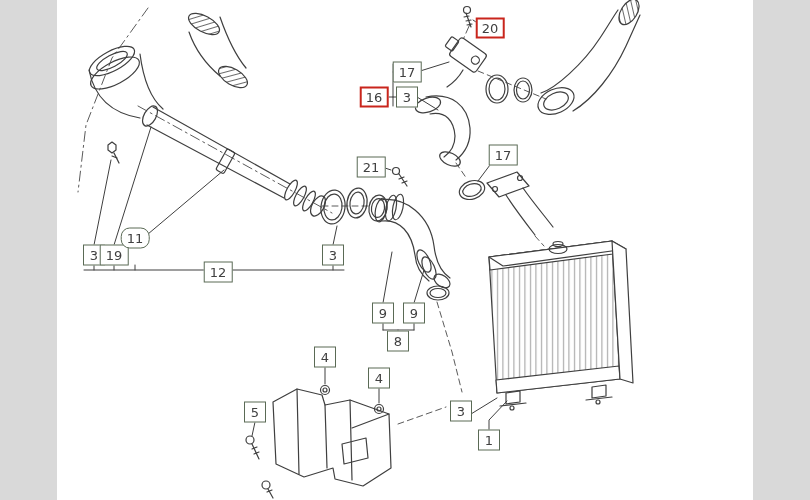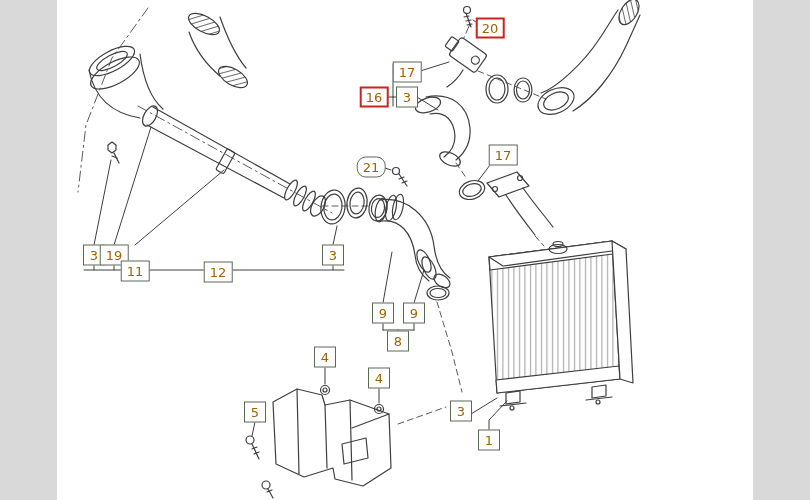--- a/index.html
+++ b/index.html
@@ -18,21 +18,21 @@
   #art .finline { stroke:#8c8c8c; stroke-width:0.9; }
   #art .fill-white { fill:#ffffff; }
   #art .fill-hatch { fill:url(#hatch); }
   #art .fill-fins  { fill:url(#fins); }
   #art .connectors line, #art .connectors polyline { stroke-width:1; }
   #art .dashed line, #art .dashed polyline { stroke:#5a5a5a; stroke-width:1; stroke-dasharray:6 4; }
   #art .dashdot line, #art .dashdot polyline { stroke:#5a5a5a; stroke-width:1; stroke-dasharray:10 4 2 4; }
   #callout-layer { position:absolute; left:0; top:0; width:810px; height:500px; pointer-events:none; }
   .callout {
     position:absolute; transform:translate(-50%,-50%);
-    background:#ffffff; border:1px solid #5a6a55; color:#a16207;
+    background:#ffffff; border:1px solid #5a6a55; color:#404040;
     font-size:13px; line-height:1; padding:3px 5px; min-width:10px;
     text-align:center; cursor:pointer; pointer-events:auto;
   }
   .callout.highlighted { border:2px solid #c9251c; padding:2px 4px; }
 </style>
 </head>
 <body>
 
 <div id="screen">
   <div class="side-panel" id="panel-left"></div>
@@ -251,26 +251,26 @@
       <line x1="471" y1="414" x2="497" y2="398"></line>
       <polyline points="489,430 489,420 507,401"></polyline>
     </g>
   </svg>
 
   <div id="callout-layer">
       <div class="callout highlighted" style="left: 490px; top: 28px;">20</div>
       <div class="callout" style="left: 407px; top: 72px;">17</div>
       <div class="callout highlighted" style="left: 374px; top: 97px; text-align: right;">16</div>
       <div class="callout" style="left: 407px; top: 97px;">3</div>
-      <div class="callout" style="left: 371px; top: 167px; border-radius: 9px;">21</div>
+      <div class="callout" style="left: 371px; top: 167px;">21</div>
       <div class="callout" style="left: 503px; top: 155px;">17</div>
       <div class="callout" style="left: 333px; top: 255px;">3</div>
       <div class="callout" style="left: 94px; top: 255px;">3</div>
       <div class="callout" style="left: 114px; top: 255px;">19</div>
-      <div class="callout" style="left: 135px; top: 271px;">11</div>
+      <div class="callout" style="left: 135px; top: 238px; border-radius: 9px;">11</div>
       <div class="callout" style="left: 218px; top: 272px;">12</div>
       <div class="callout" style="left: 383px; top: 313px;">9</div>
       <div class="callout" style="left: 414px; top: 313px;">9</div>
       <div class="callout" style="left: 398px; top: 341px;">8</div>
       <div class="callout" style="left: 325px; top: 357px;">4</div>
       <div class="callout" style="left: 379px; top: 378px;">4</div>
       <div class="callout" style="left: 255px; top: 412px;">5</div>
       <div class="callout" style="left: 461px; top: 411px;">3</div>
       <div class="callout" style="left: 489px; top: 440px;">1</div>
     </div>

